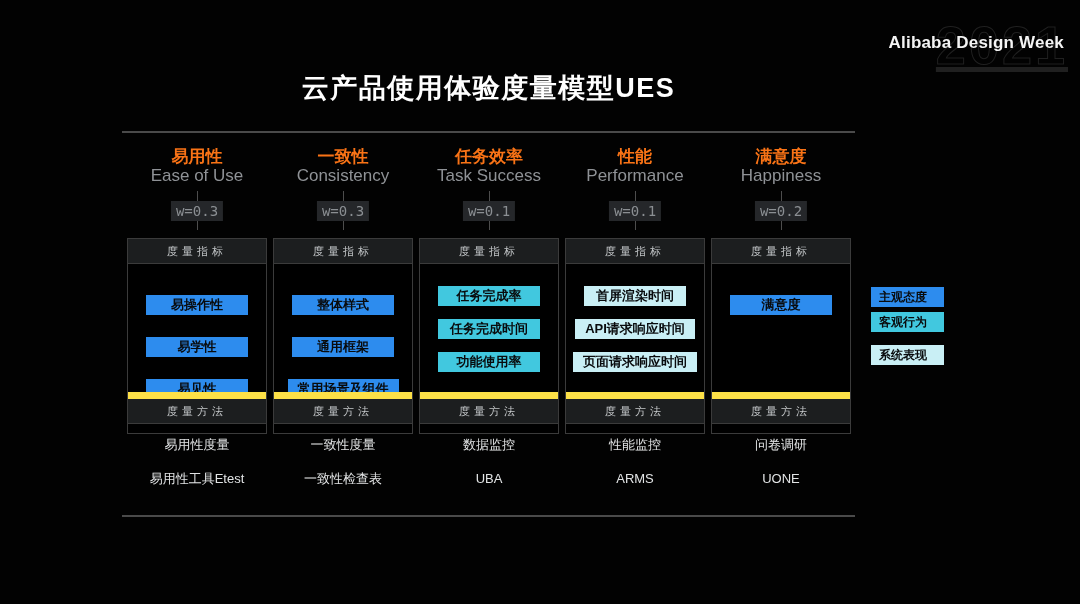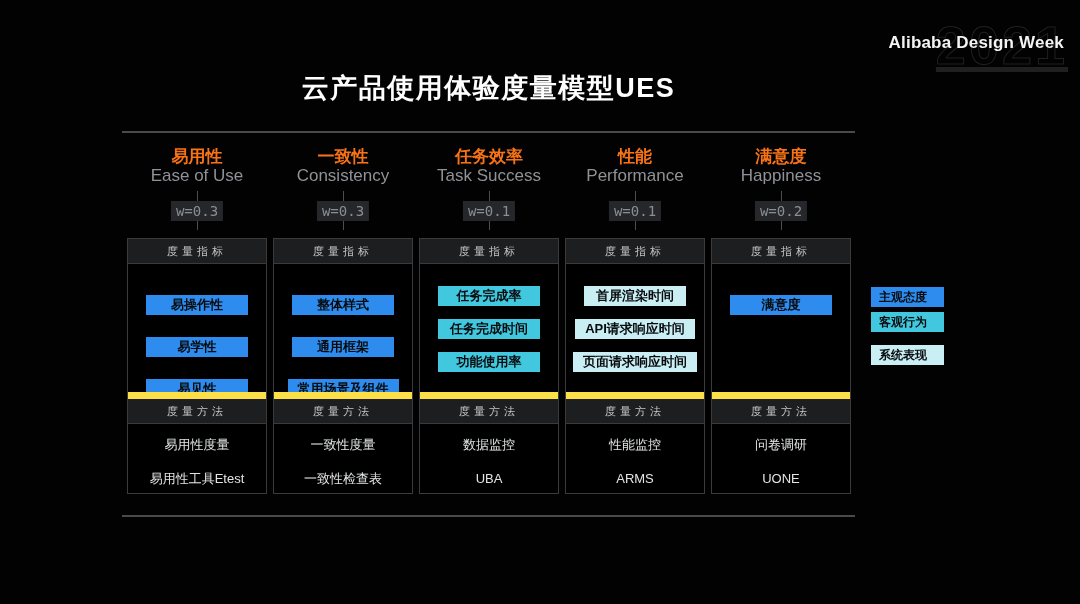--- a/index.html
+++ b/index.html
@@ -40,21 +40,21 @@
   .weight-tick{position:absolute;left:50%;top:3px;bottom:3px;width:1px;background:#4d4d4d;}
   .weight-badge{
     position:absolute;left:50%;top:50%;transform:translate(-50%,-50%);
     background:#25272a;color:#8b8f93;font-size:14px;
     font-family:"DejaVu Sans Mono","Liberation Mono",monospace;
     padding:2px 5px;white-space:nowrap;
   }
 
   
   .card{
-    box-sizing:border-box;margin-top:5px;height:256px;
+    box-sizing:border-box;margin-top:5px;height:196px;
     border:1px solid #3b3b3b;background:#000;
     display:flex;flex-direction:column;
   }
   .strip{
     height:24px;line-height:24px;flex:0 0 24px;
     background:#1c1e1f;border-bottom:1px solid #3b3b3b;
     font-size:11px;letter-spacing:4px;color:#c5c8ca;
   }
   .strip-methods{border-top:7px solid #fde047;}
   .indicators{flex:0 0 128px;height:128px;padding-top:22px;box-sizing:border-box;}

